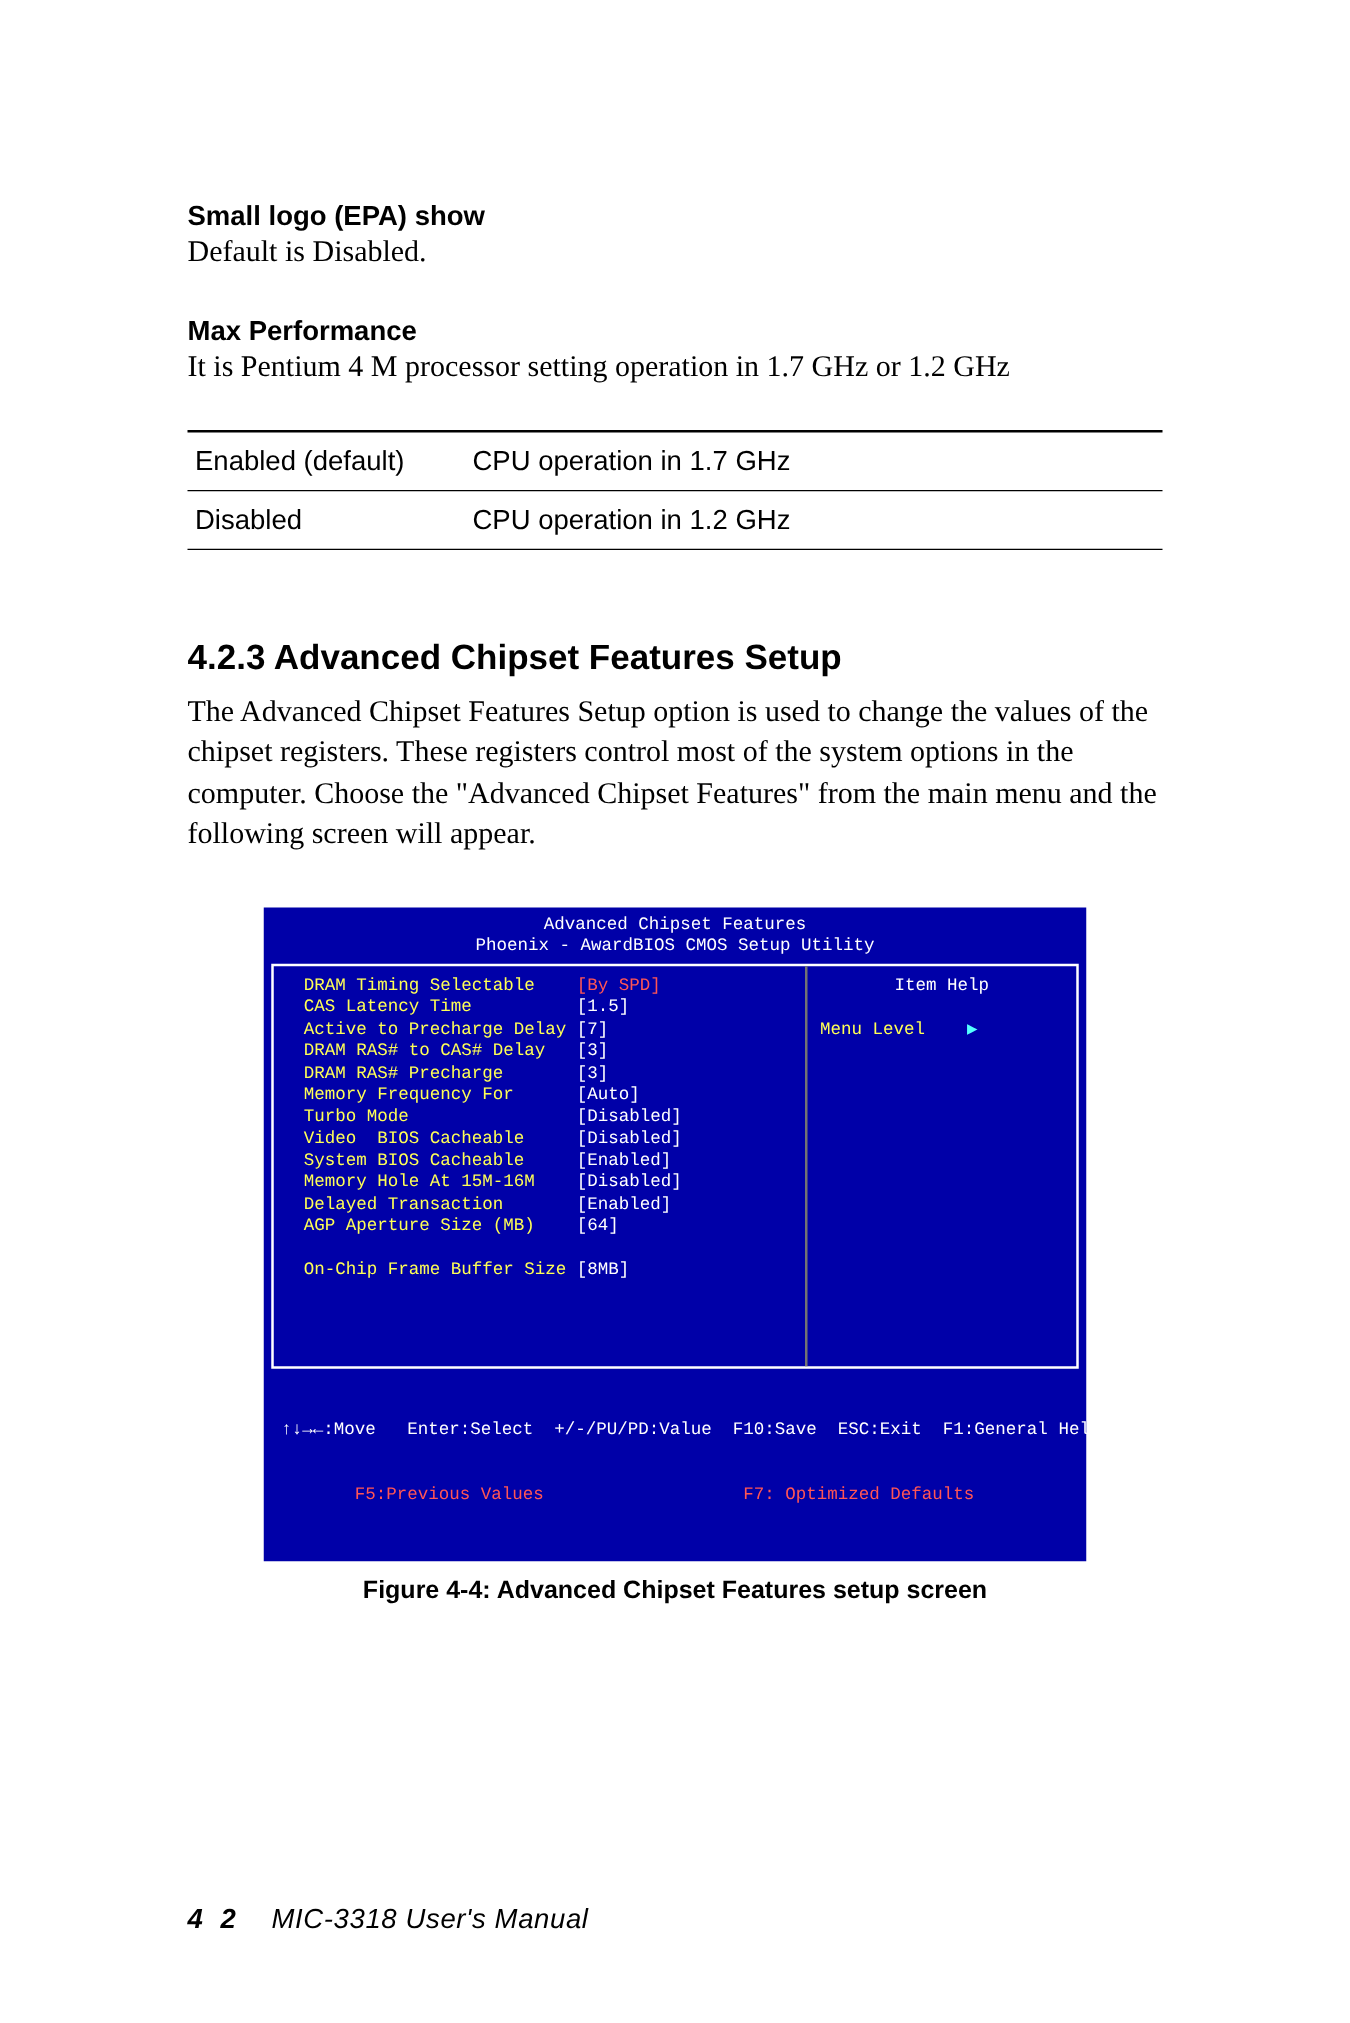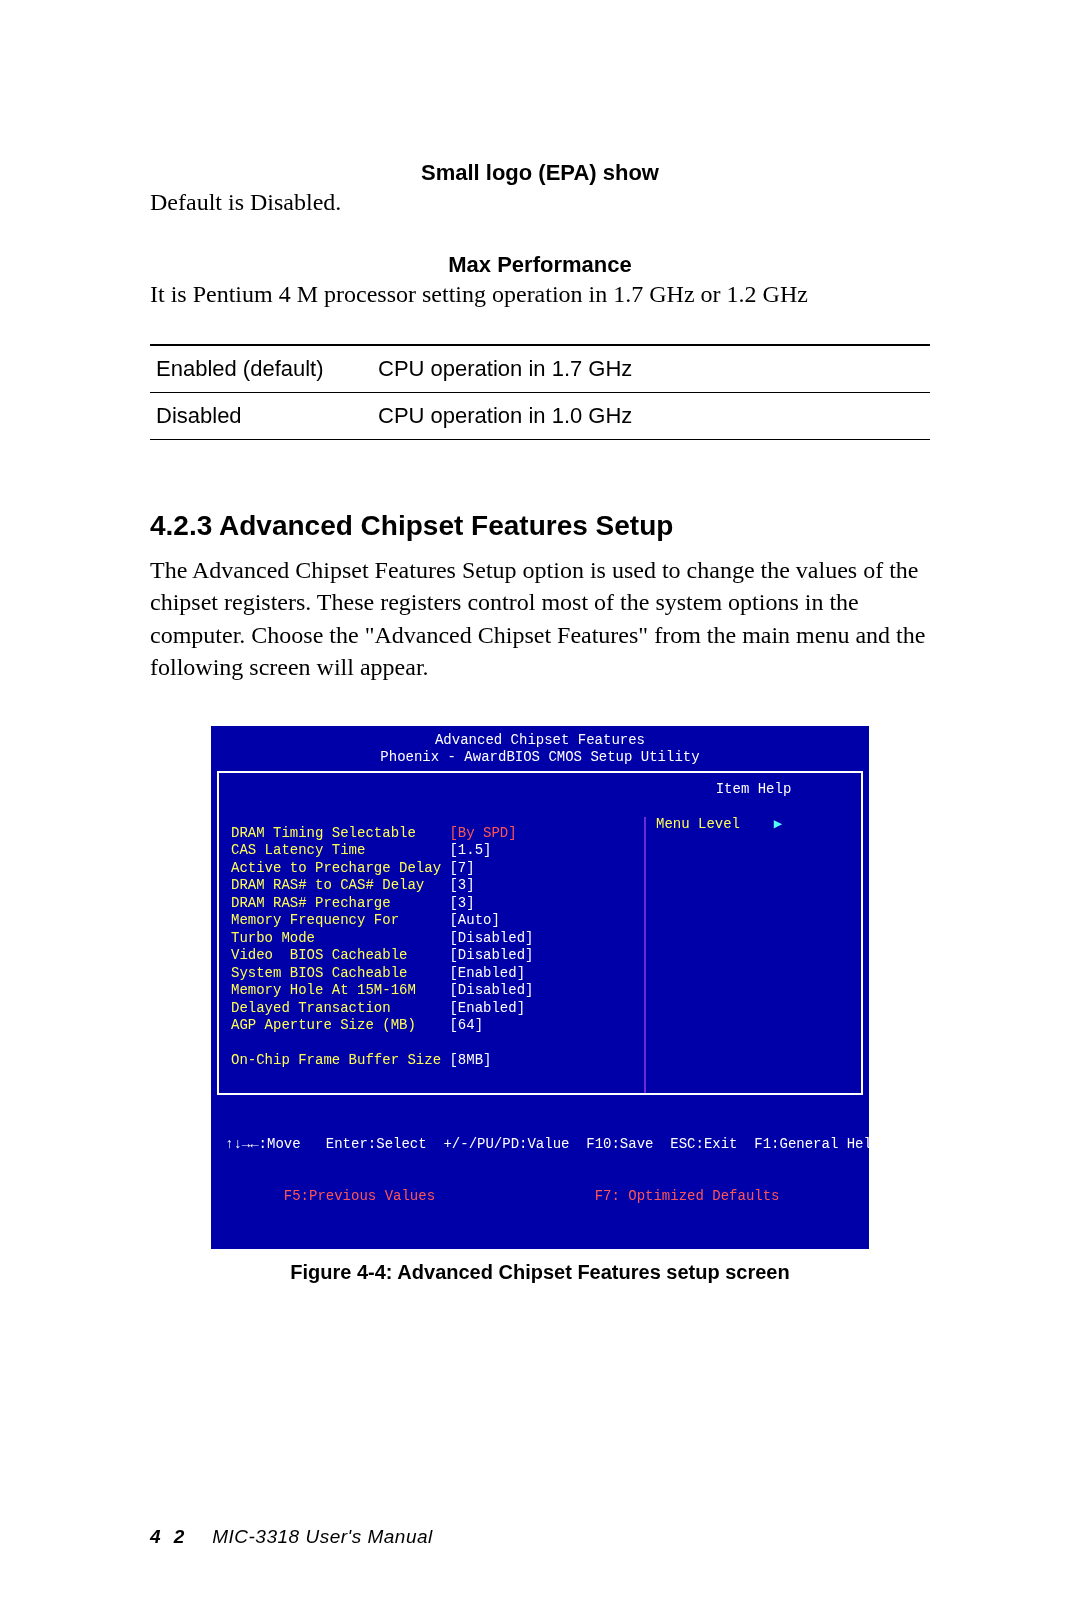--- a/index.html
+++ b/index.html
@@ -13,21 +13,20 @@
     position: relative;
   }
   .page {
     padding: 160px 150px 0 150px;
   }
   .opt-heading {
     font-family: Arial, Helvetica, sans-serif;
     font-weight: bold;
     font-size: 22px;
     margin: 0 0 3px 0;
-    text-align: center;
   }
   .opt-body {
     font-size: 24px;
     margin: 0 0 36px 0;
   }
   table.settings {
     border-collapse: collapse;
     width: 100%;
     font-family: Arial, Helvetica, sans-serif;
     font-size: 22px;
@@ -62,23 +61,22 @@
     padding: 6px 0 0 0;
   }
   .bios-frame {
     margin: 4px 6px;
     border: 2px solid #fff;
     display: flex;
     height: 320px;
   }
   .bios-left {
     flex: 1 1 auto;
-    padding: 8px 12px;
-    border-right: 2px solid #6d28d9;
-    margin-top: 44px;
+    padding: 8px 24px;
+    border-right: 2px solid #737373;
   }
   .bios-right {
     width: 195px;
     padding: 8px 10px;
   }
   .bios-right .help-title { text-align: center; margin-bottom: 18px; }
   .bios-row { white-space: pre; }
   .hl { color: #ffff55; }
   .wh  { color: #ffffff; }
   .red { color: #ff5555; }
@@ -95,21 +93,21 @@
     font-size: 20px;
     text-align: center;
     margin-top: 10px;
   }
   .page-footer {
     position: absolute;
     bottom: 70px;
     left: 150px;
     font-family: Arial, Helvetica, sans-serif;
     font-style: italic;
-    font-size: 19px;
+    font-size: 22px;
     letter-spacing: 0.5px;
   }
   .page-footer .pn { font-weight: bold; font-style: italic; letter-spacing: 4px; margin-right: 18px; }
 </style>
 </head>
 <body>
 
 <div class="page">
   <p class="opt-heading">Small logo (EPA) show</p>
   <p class="opt-body">Default is Disabled.</p>
@@ -120,21 +118,21 @@
   <table class="settings">
     <thead>
         <tr>
           <td style="width:210px">Enabled (default)</td>
           <td>CPU operation in 1.7 GHz</td>
         </tr>
       </thead>
     <tbody>
         <tr>
           <td>Disabled</td>
-          <td>CPU operation in 1.0 GHz</td>
+          <td>CPU operation in 1.2 GHz</td>
         </tr>
       </tbody>
   </table>
 
   <h2 class="section-heading">4.2.3 Advanced Chipset Features Setup</h2>
   <p class="section-body">The Advanced Chipset Features Setup option is used to change the values of the chipset registers. These registers control most of the system options in the computer. Choose the "Advanced Chipset Features" from the main menu and the following screen will appear.</p>
 
   <div class="bios">
     <div class="bios-title">
       <div>Advanced Chipset Features</div>

